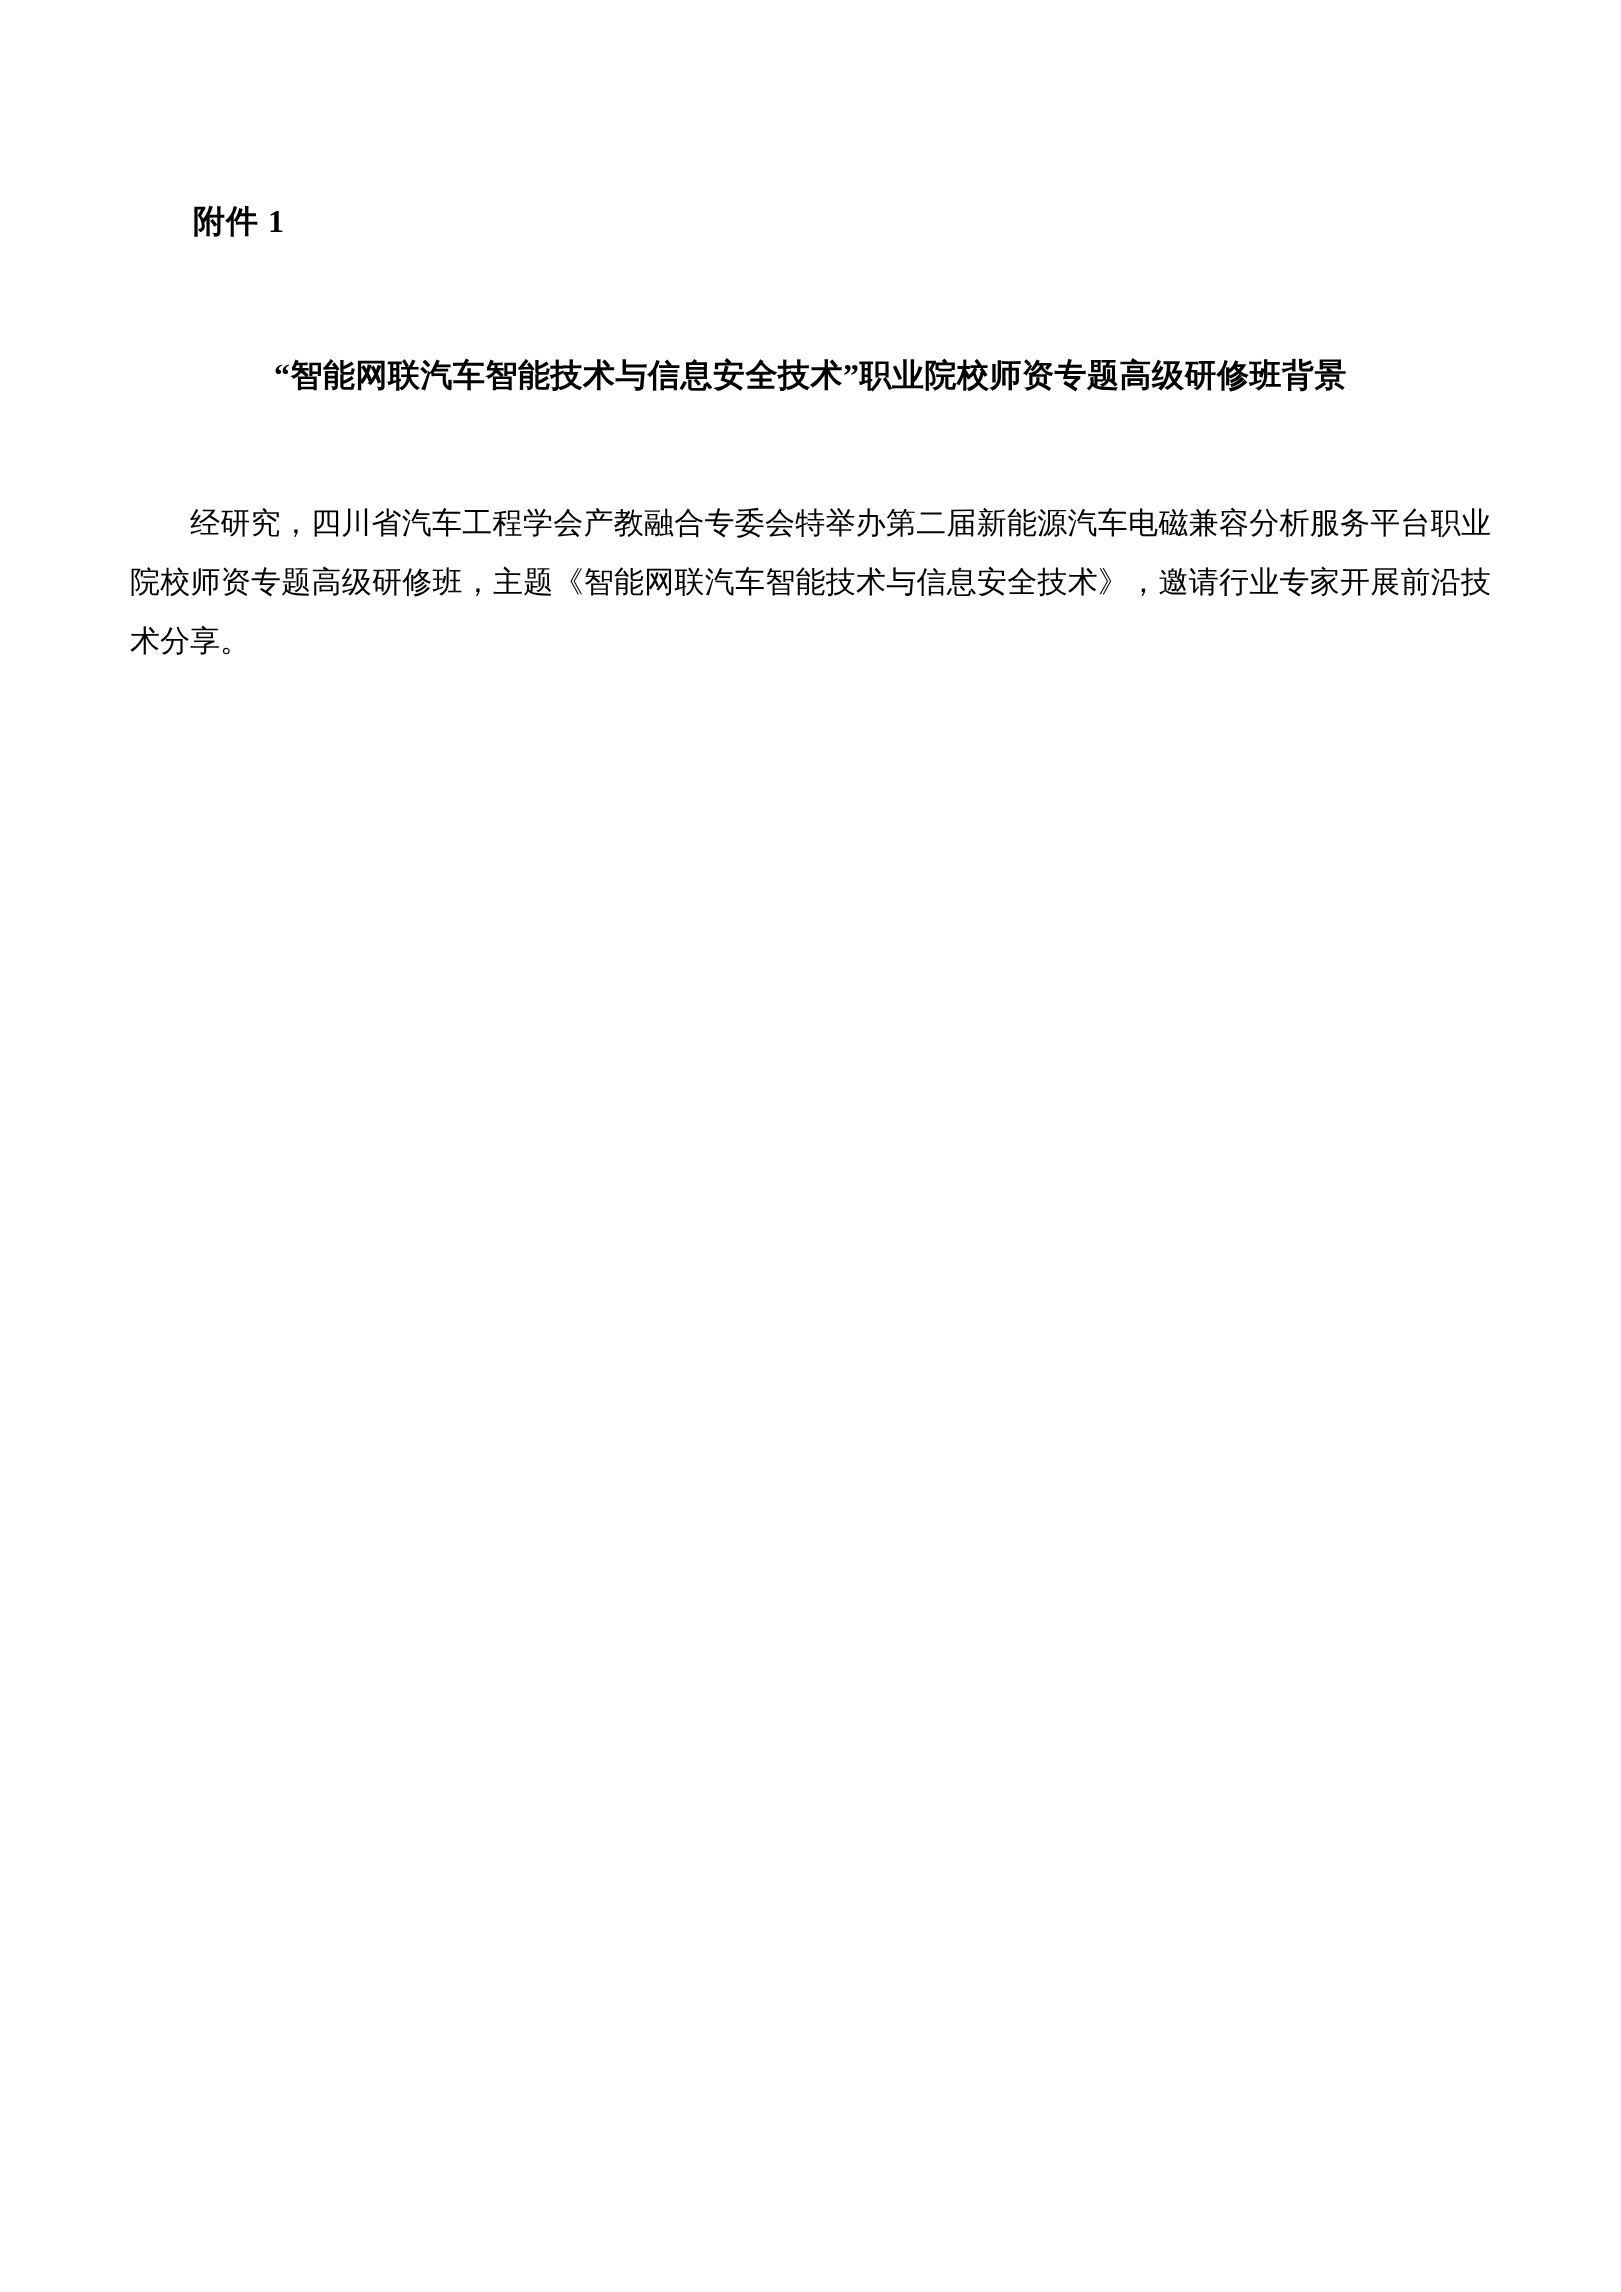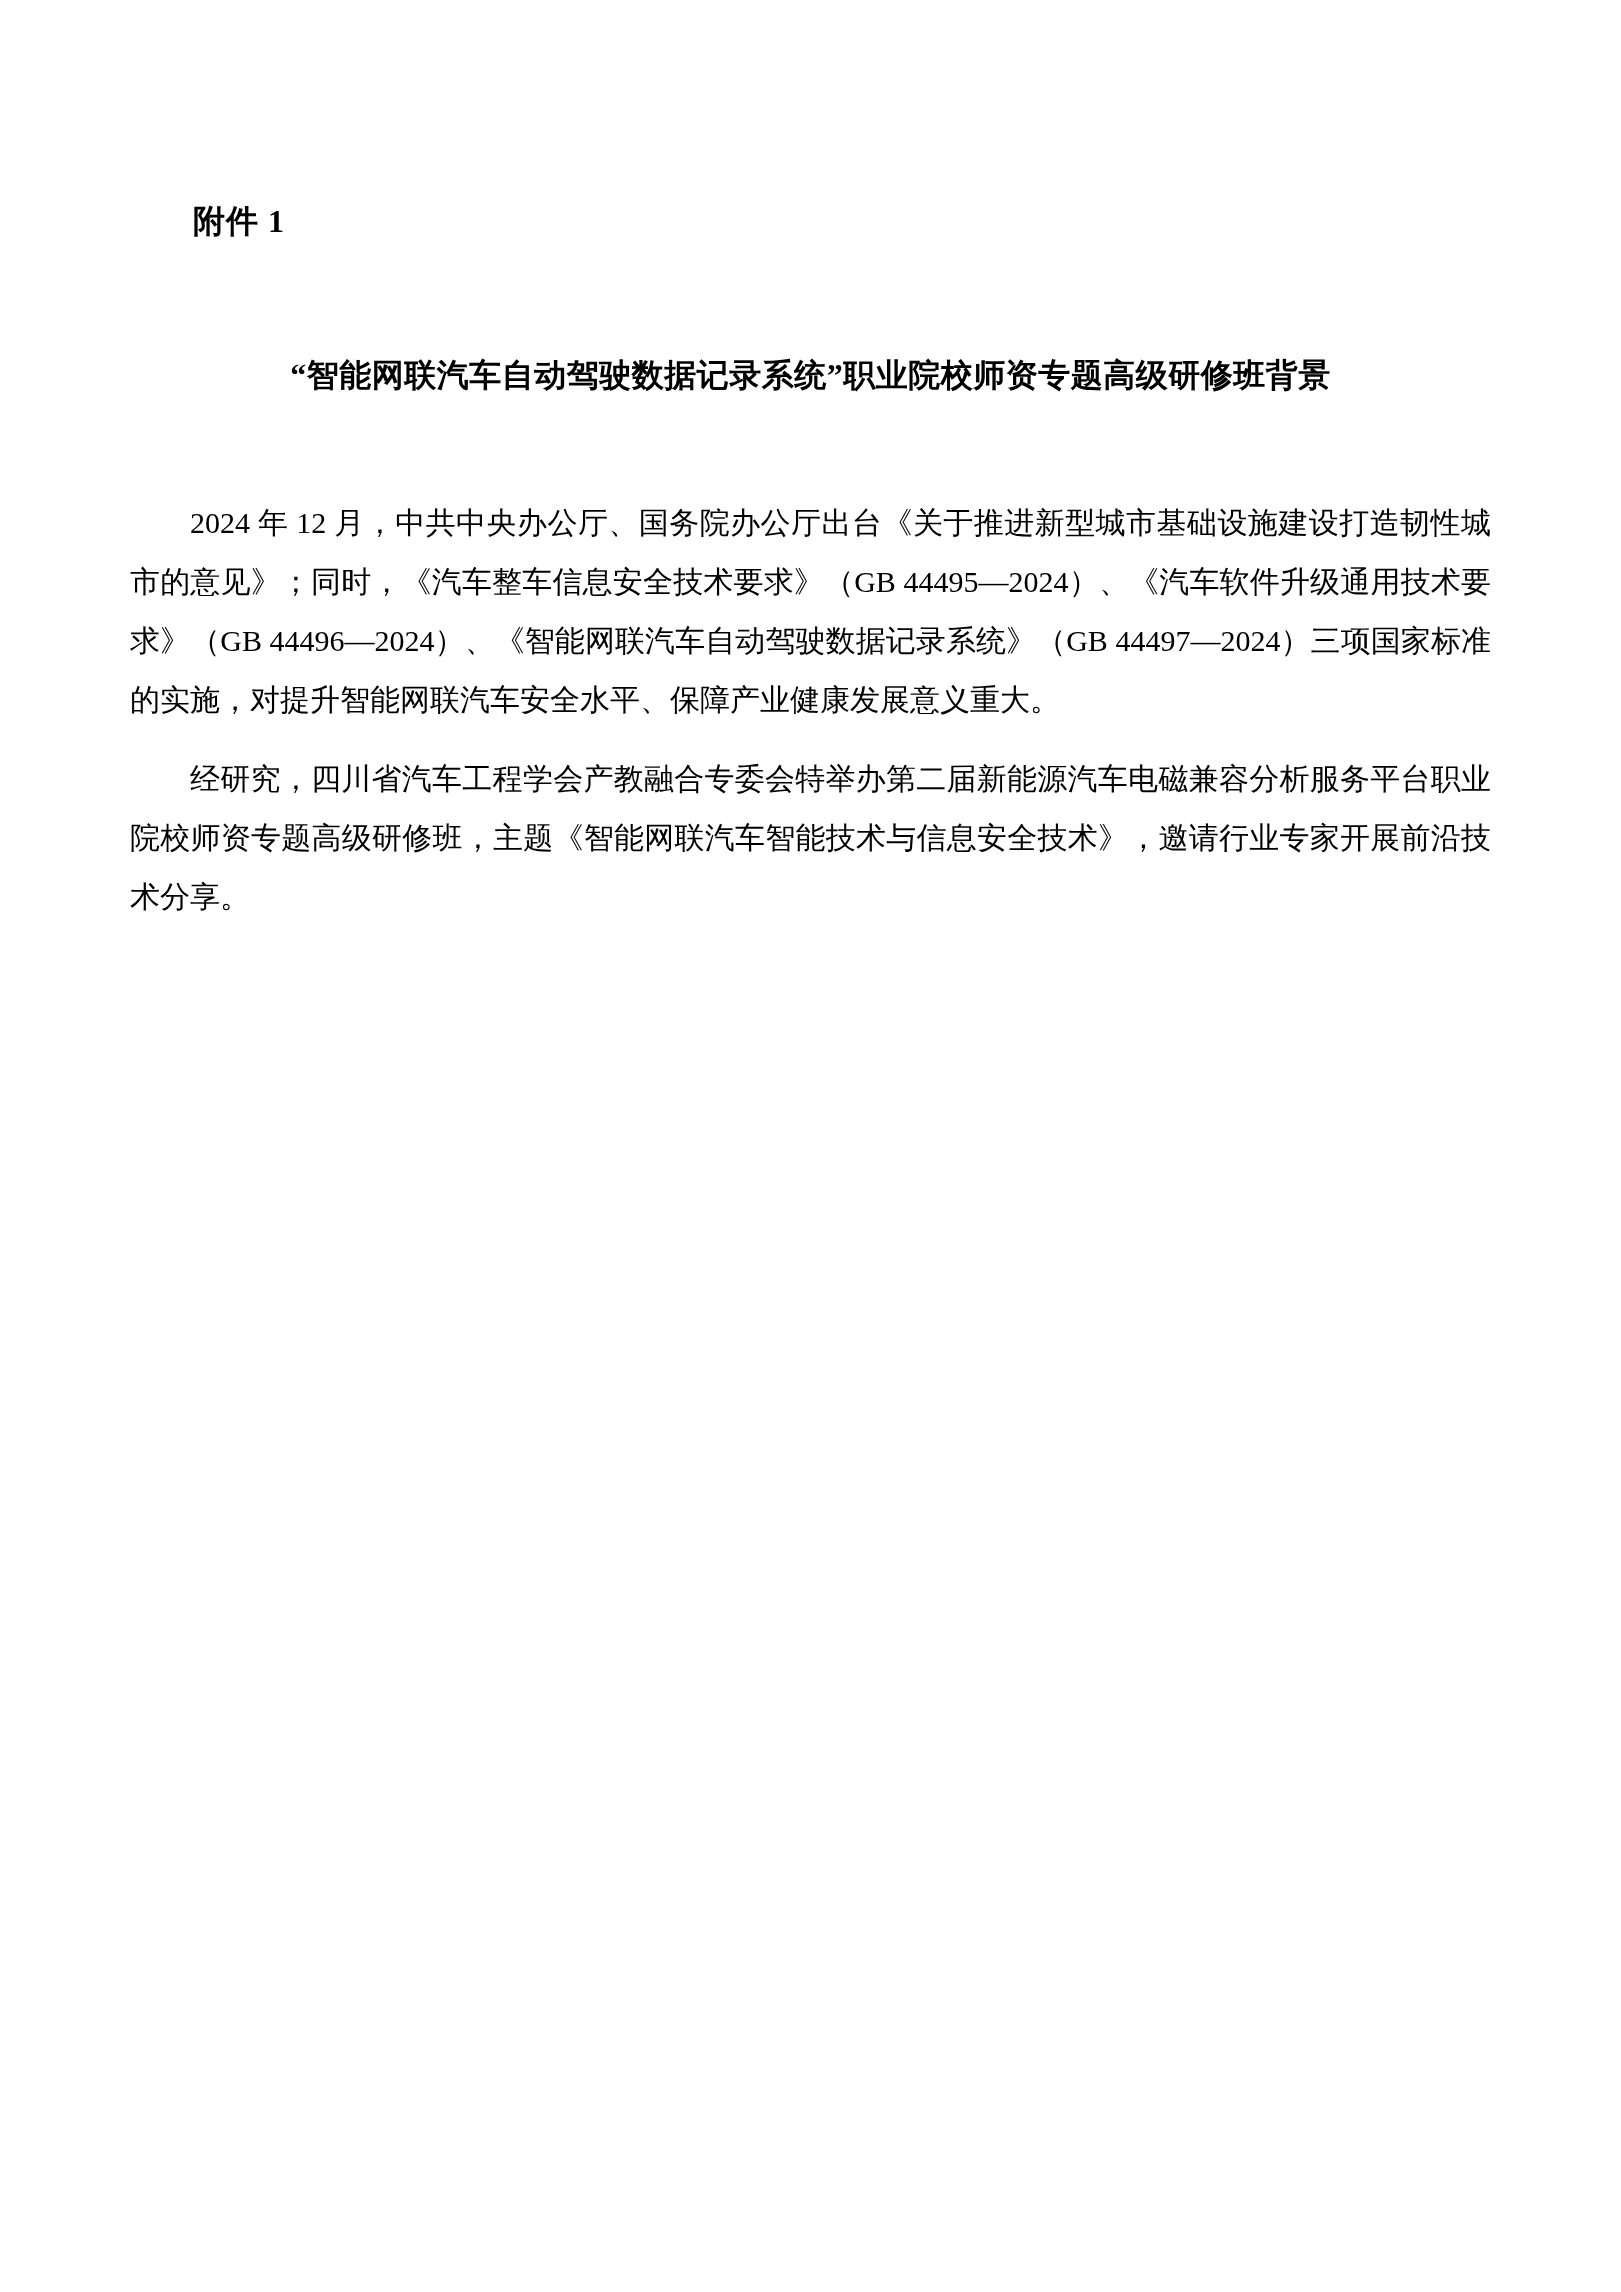--- a/index.html
+++ b/index.html
@@ -51,20 +51,19 @@
   .doc-body p + p {
     margin-top: 19.6px;
   }
 </style>
 </head>
 <body>
 
 <div class="page">
   <div class="attachment-label">附件 1</div>
 
-  <h1 class="doc-title">“智能网联汽车自动驾驶数据记录系统”职业院校师资专题高级研修班背景</h1>
+  <h1 class="doc-title">“智能网联汽车智能技术与信息安全技术”职业院校师资专题高级研修班背景</h1>
 
   <div class="doc-body">
-    <p>2024 年 12 月，中共中央办公厅、国务院办公厅出台《关于推进新型城市基础设施建设打造韧性城市的意见》；同时，《汽车整车信息安全技术要求》（GB 44495—2024）、《汽车软件升级通用技术要求》（GB 44496—2024）、《智能网联汽车自动驾驶数据记录系统》（GB 44497—2024）三项国家标准的实施，对提升智能网联汽车安全水平、保障产业健康发展意义重大。</p>
     <p>经研究，四川省汽车工程学会产教融合专委会特举办第二届新能源汽车电磁兼容分析服务平台职业院校师资专题高级研修班，主题《智能网联汽车智能技术与信息安全技术》，邀请行业专家开展前沿技术分享。</p>
   </div>
 </div>
 
 
 </body></html>

